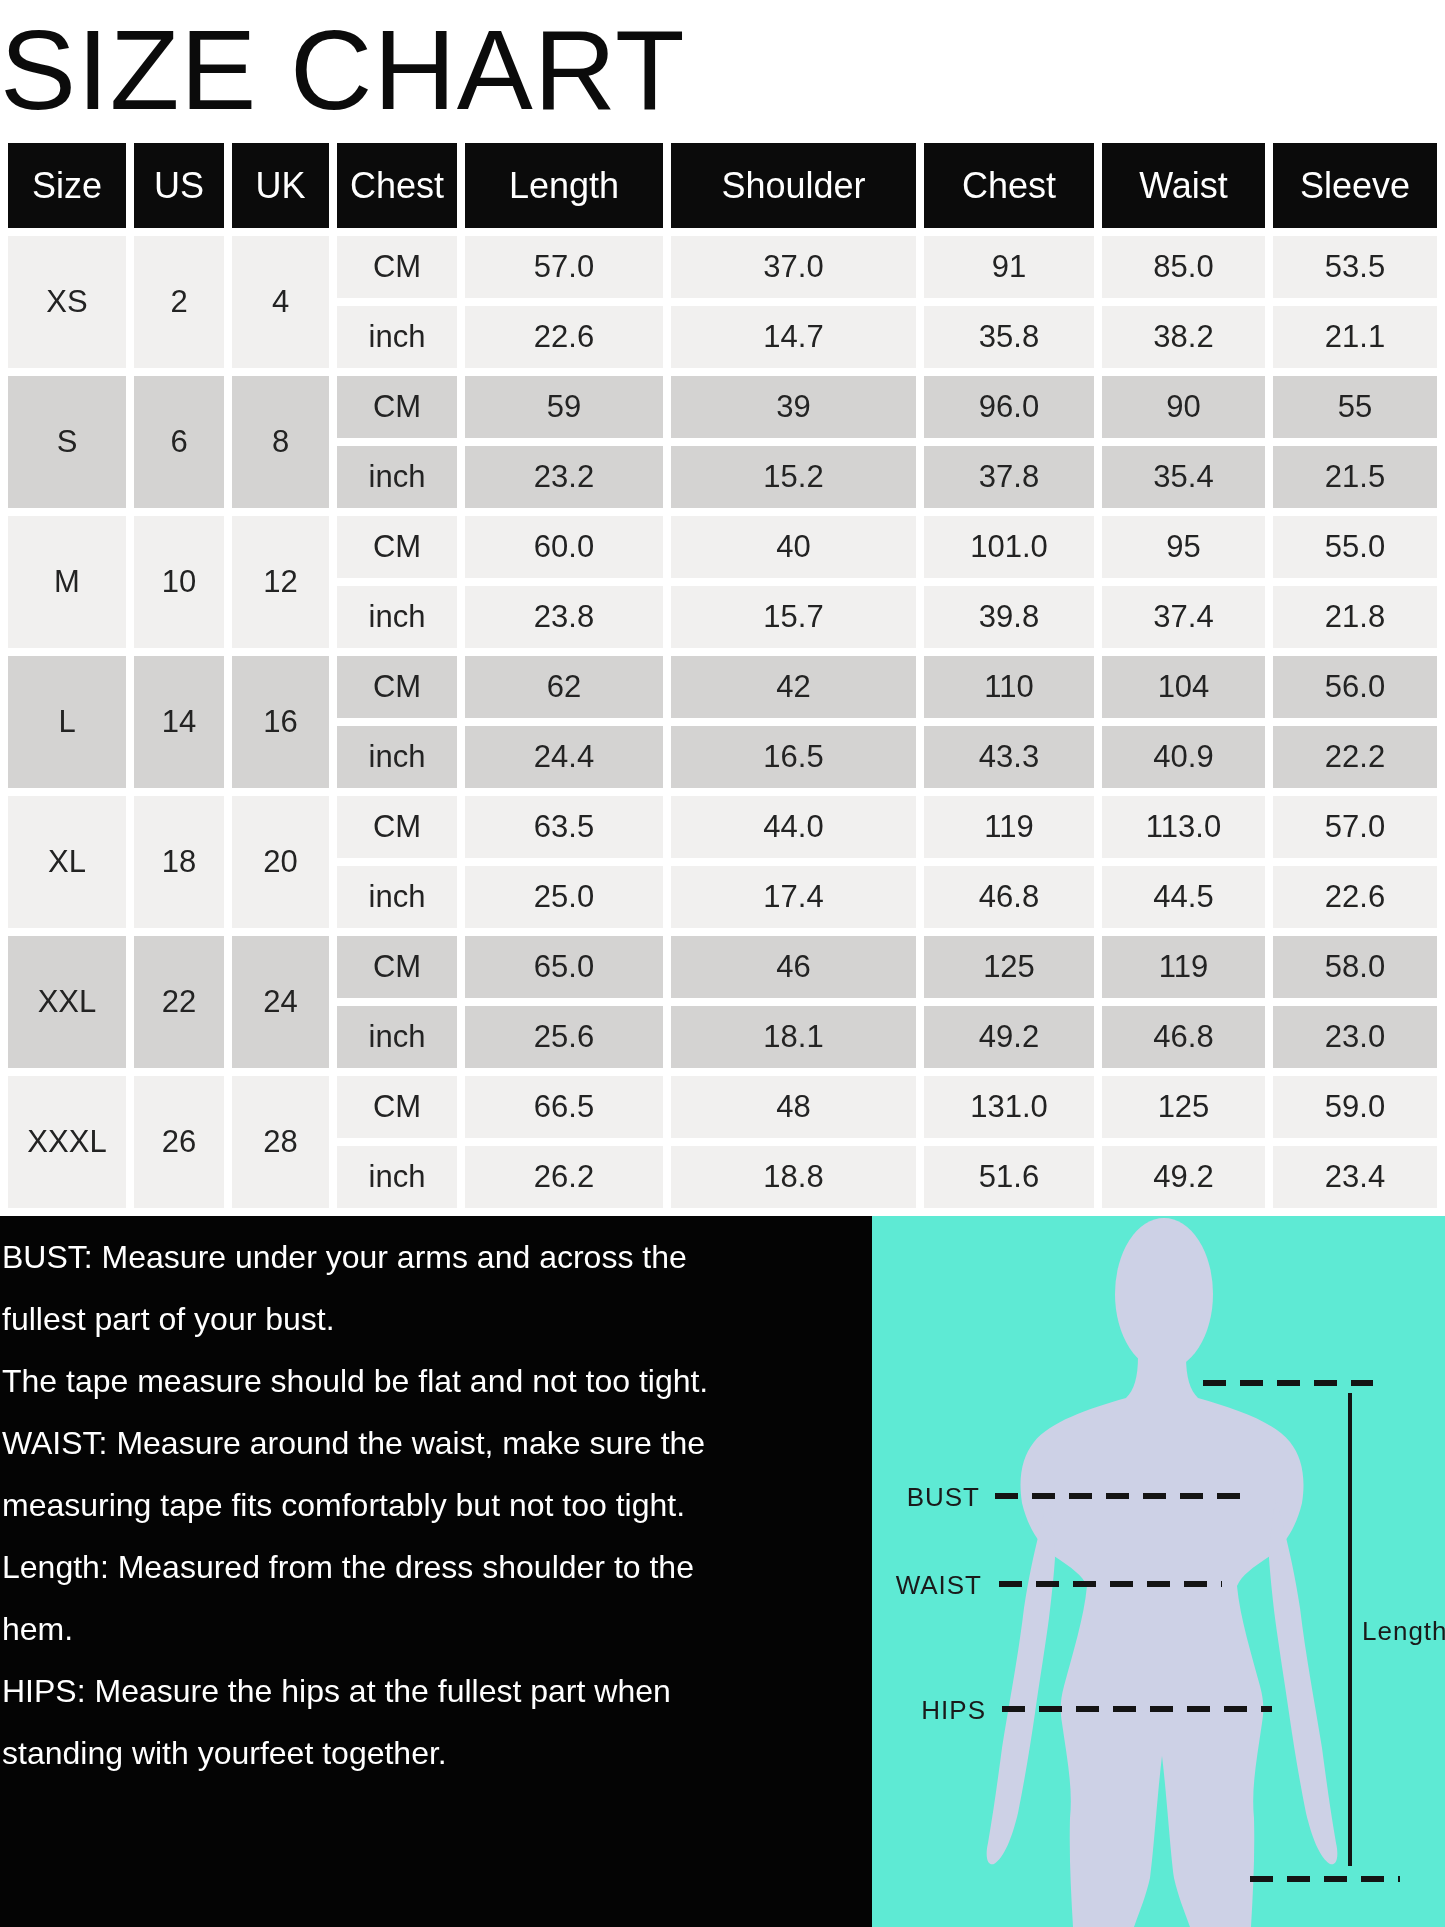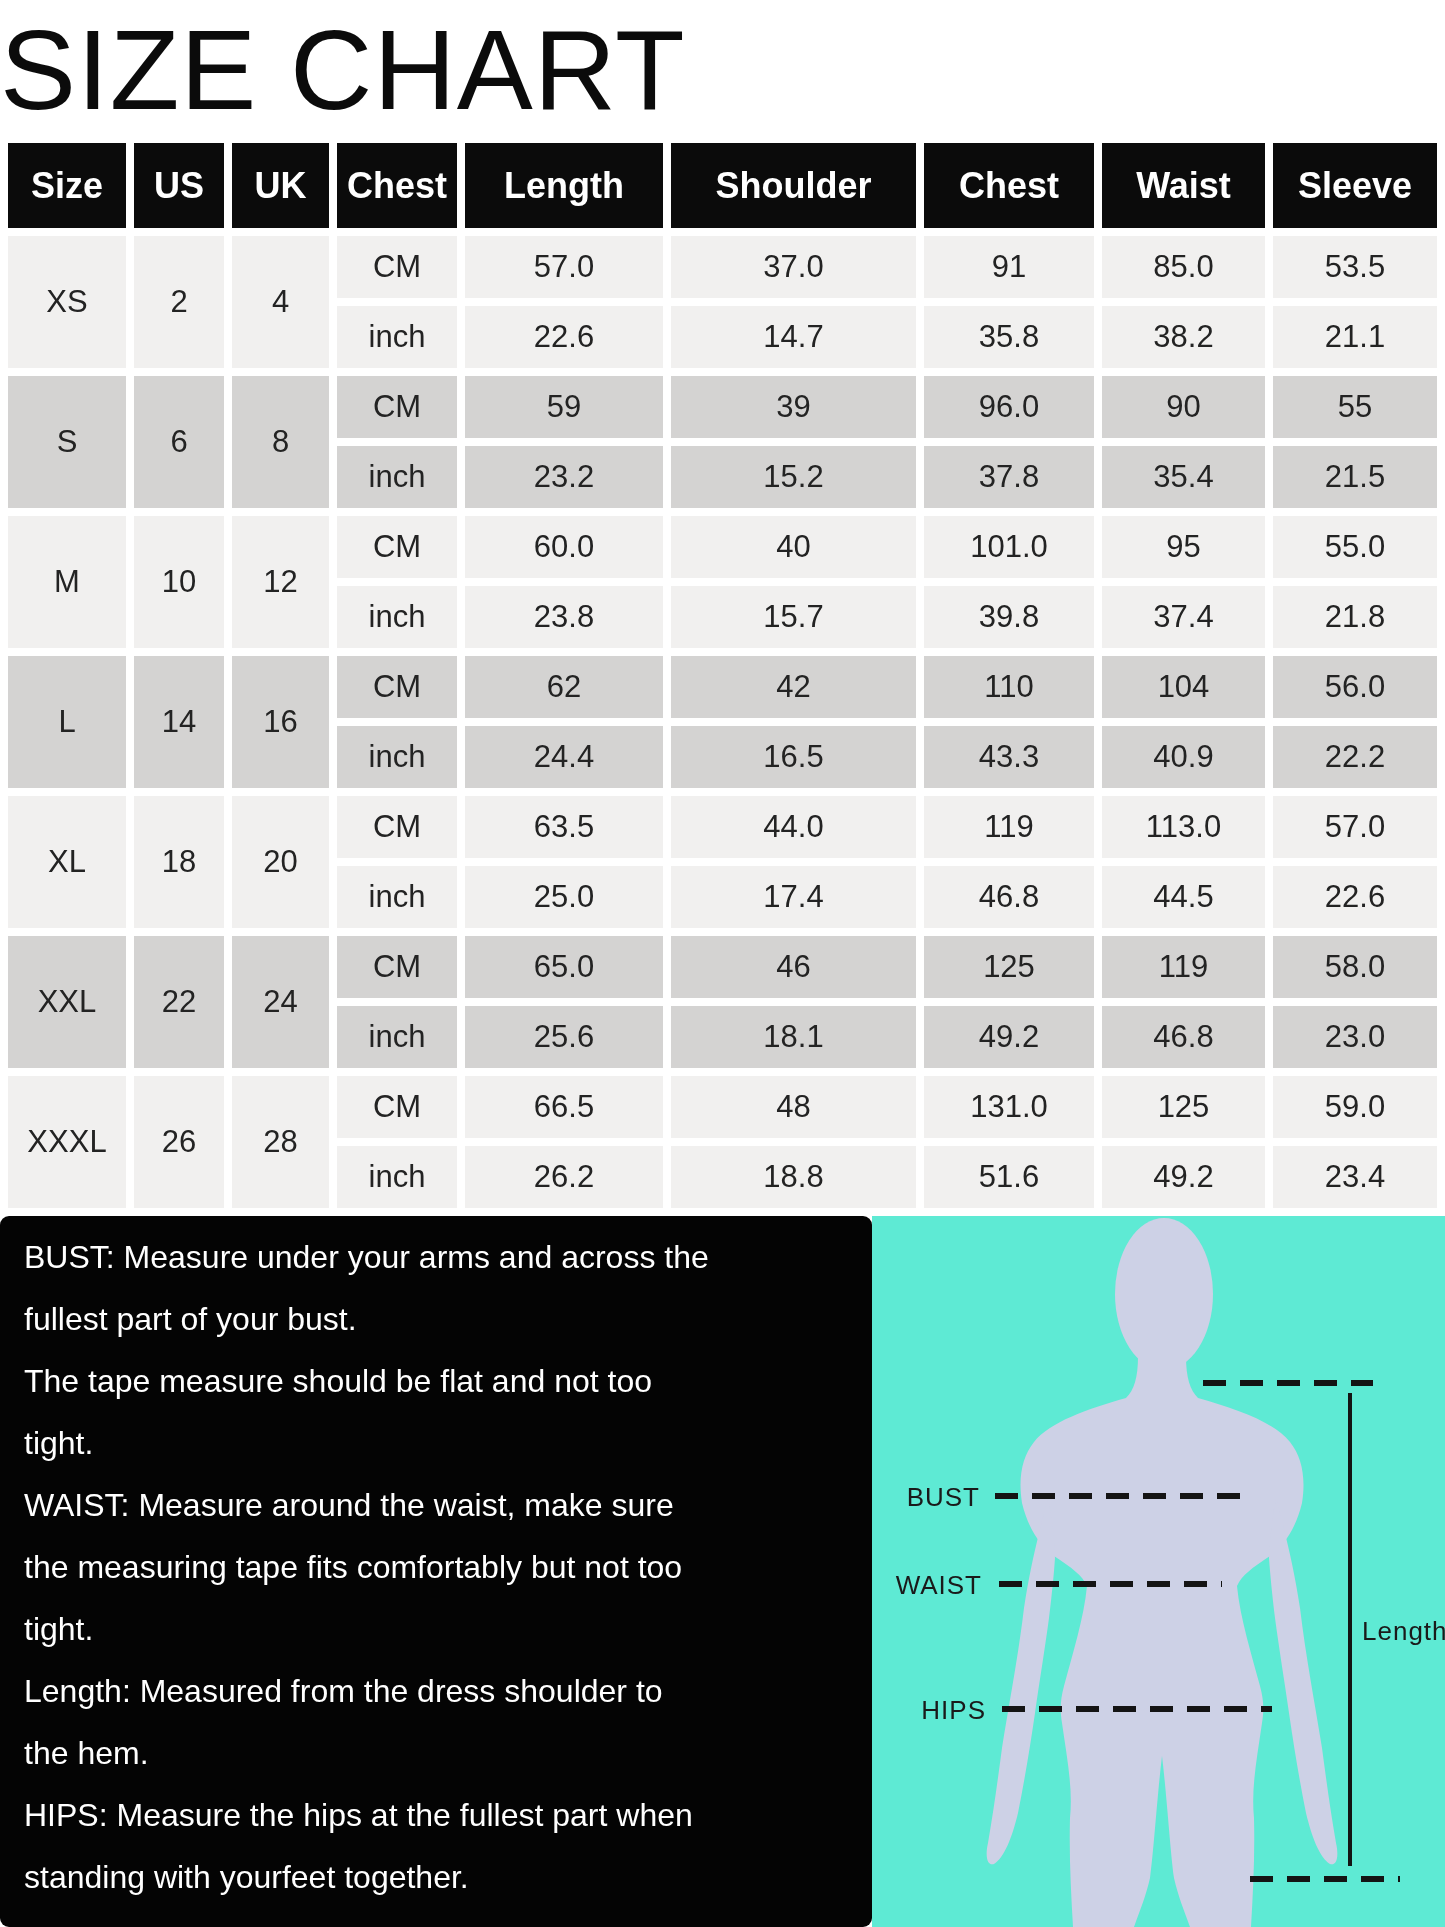--- a/index.html
+++ b/index.html
@@ -3,29 +3,29 @@
 <meta charset="utf-8">
 <style>
   html,body{margin:0;padding:0;background:#fff;}
   .page{position:relative;width:1445px;height:1927px;background:#ffffff;
         font-family:"Liberation Sans",sans-serif;overflow:hidden;}
   .title{height:135px;line-height:140px;font-size:114px;
          letter-spacing:1px;color:var(--title_text,#0b0b0b);white-space:nowrap;}
   table.size-chart{width:1445px;table-layout:fixed;border-collapse:separate;
          border-spacing:8px;margin:0;}
   table.size-chart th{background:var(--header_bg,#0b0b0b);color:var(--header_text,#fff);
-         font-size:36px;font-weight:bold;height:85px;padding:0;text-align:center;}
+         font-size:36px;font-weight:normal;height:85px;padding:0;text-align:center;}
   table.size-chart td{font-size:31px;color:#232323;height:62px;padding:0;
          text-align:center;vertical-align:middle;}
   td.light{background:var(--row_light,#f1f0ef);}
   td.dark{background:var(--row_dark,#d4d3d2);}
   .bottom{display:flex;height:711px;}
   .notes{width:872px;box-sizing:border-box;background:var(--notes_bg,#040404);
-         color:var(--notes_text,#fff);padding:10px 158px 0 24px;
-         font-size:32px;line-height:62px;border-radius:9px;}
+         color:var(--notes_text,#fff);padding:10px 158px 0 2px;
+         font-size:32px;line-height:62px;}
   .note{margin:0;}
   .figure{position:relative;flex:1;overflow:hidden;background:#5eead4;}
   .figure svg{display:block;width:573px;height:711px;}
   .body-shape{fill:var(--silhouette,#cdd1e6);}
   .dash{stroke:var(--line,#141414);stroke-width:6;stroke-dasharray:23 14;fill:none;}
   .solid-line{stroke:var(--line,#141414);stroke-width:4;fill:none;}
   .fig-label{font-family:"Liberation Sans",sans-serif;font-size:26px;
          fill:#1a1a1a;letter-spacing:1px;}
 </style>
 </head>

